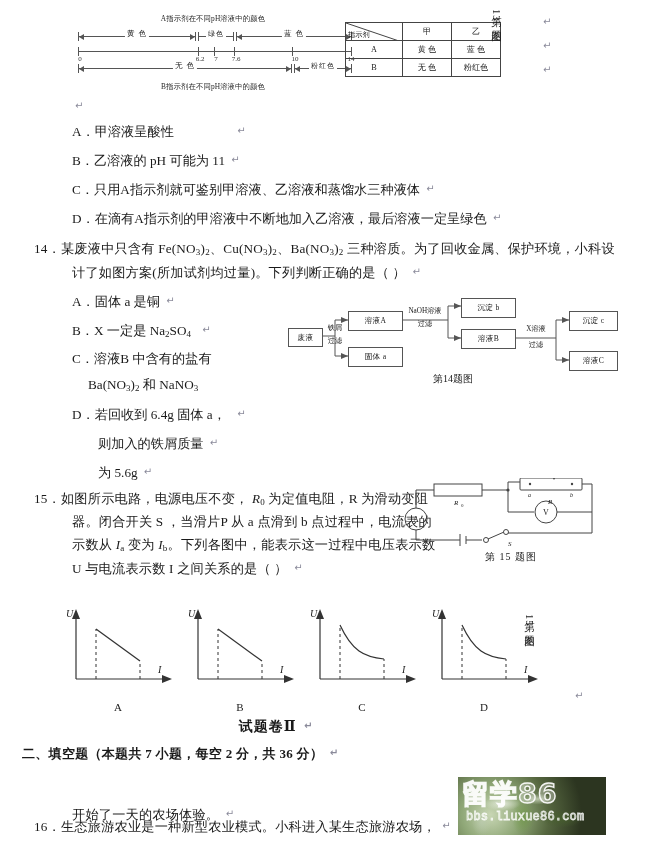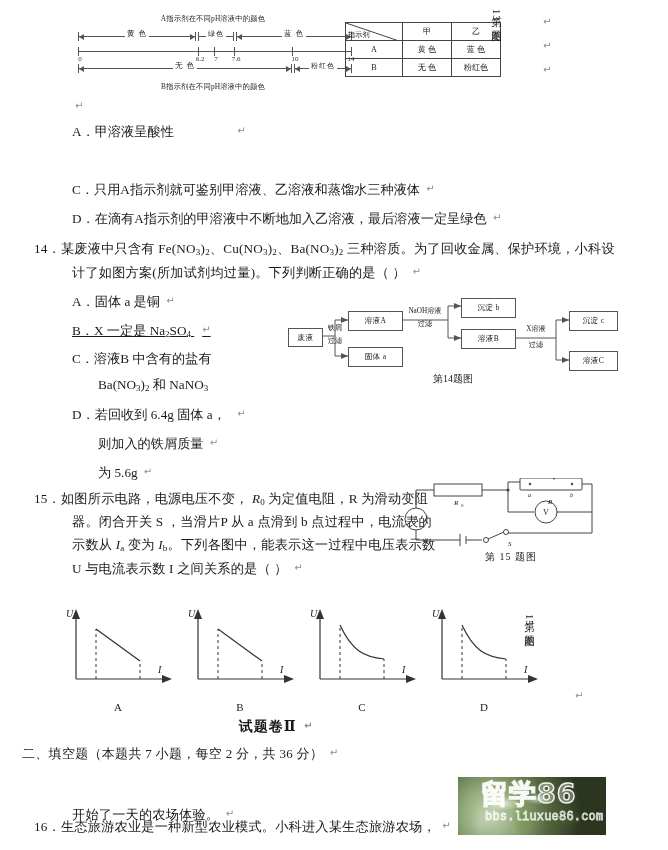--- a/index.html
+++ b/index.html
@@ -141,21 +141,21 @@
     position: absolute; bottom: -1px; left: 50%; transform: translateX(-50%);
     font-size: 11px; font-style: normal;
   }
   
   #paper2-title {
     position: absolute; left: 0; right: 0; top: 718px;
     text-align: center; font-size: 14px; font-weight: bold; letter-spacing: 1px;
   }
   #section2-heading {
     position: absolute; left: 22px; top: 745px;
-    font-size: 13px; font-weight: normal; letter-spacing: 0.3px;
+    font-size: 13px; font-weight: bold; letter-spacing: 0.3px;
   }
   #photo {
     position: absolute; left: 458px; top: 777px; width: 148px; height: 58px;
     overflow: hidden;
     background:
       radial-gradient(circle at 22% 65%, #c8d6b4 0%, #8fa777 24%, #55663f 48%, #2c3520 75%),
       linear-gradient(155deg, #3a3228 0%, #6b6150 28%, #46503a 60%, #20251a 100%);
     border: 0;
   }
   #photo .leafy {
@@ -163,21 +163,20 @@
     background:
       radial-gradient(ellipse 26px 10px at 30% 46%, rgba(235,240,228,.85), rgba(235,240,228,0) 70%),
       radial-gradient(ellipse 20px 8px at 54% 38%, rgba(222,232,210,.7), rgba(222,232,210,0) 70%),
       radial-gradient(ellipse 16px 26px at 44% 70%, rgba(110,150,70,.75), rgba(110,150,70,0) 70%),
       radial-gradient(ellipse 30px 12px at 70% 72%, rgba(70,95,45,.8), rgba(70,95,45,0) 72%),
       radial-gradient(ellipse 14px 20px at 16% 78%, rgba(190,205,180,.6), rgba(190,205,180,0) 70%);
   }
   #watermark {
     position: absolute; left: 0; top: 0; width: 148px; height: 58px;
     pointer-events: none;
-    margin-left: 19px;
   }
   .wm-main {
     position: absolute; left: 4px; top: 2px;
     font-family: "DejaVu Sans", sans-serif;
     font-size: 27px; font-weight: bold; letter-spacing: 1px;
     color: rgba(255,255,255,0.30);
     -webkit-text-stroke: 1.4px rgba(255,255,255,0.92);
     white-space: nowrap; line-height: 30px;
   }
   .wm-sub {
@@ -286,20 +285,24 @@
 
   <span class="pilcrow" style="position:absolute; left:540px; top:16px;">↵</span>
   <span class="pilcrow" style="position:absolute; left:540px; top:40px;">↵</span>
   <span class="pilcrow" style="position:absolute; left:540px; top:64px;">↵</span>
   <span class="pilcrow" style="position:absolute; left:72px; top:100px;">↵</span>
 
   <div class="opt" style="position:absolute; left:72px; top:120px;">
     <span>A．甲溶液呈酸性</span>
     <span class="pilcrow" style="padding-left:60px;">↵</span>
   </div>
+  <div class="opt" style="position:absolute; left:72px; top:149px;">
+    <span>B．乙溶液的 pH 可能为 11</span>
+    <span class="pilcrow">↵</span>
+  </div>
   <div class="opt" style="position:absolute; left:72px; top:178px;">
     <span>C．只用A指示剂就可鉴别甲溶液、乙溶液和蒸馏水三种液体</span>
     <span class="pilcrow">↵</span>
   </div>
   <div class="opt" style="position:absolute; left:72px; top:207px;">
     <span>D．在滴有A指示剂的甲溶液中不断地加入乙溶液，最后溶液一定呈绿色</span>
     <span class="pilcrow">↵</span>
   </div>
 
   <div class="qtext" style="position:absolute; left:34px; top:238px; width:600px;">
@@ -307,28 +310,28 @@
   </div>
   <div class="qtext" style="position:absolute; left:72px; top:261px; width:560px;">
     <span>计了如图方案(所加试剂均过量)。下列判断正确的是（  ）</span>
     <span class="pilcrow">↵</span>
   </div>
 
   <div class="opt" style="position:absolute; left:72px; top:290px;">
     <span>A．固体 a 是铜</span>
     <span class="pilcrow">↵</span>
   </div>
-  <div class="opt" style="position:absolute; left:72px; top:319px;text-decoration:underline;">
+  <div class="opt" style="position:absolute; left:72px; top:319px;">
     <span>B．X 一定是 Na<sub>2</sub>SO<sub>4</sub></span>
     <span class="pilcrow" style="padding-left:8px;">↵</span>
   </div>
   <div class="opt" style="position:absolute; left:72px; top:348px;">
     <span>C．溶液B 中含有的盐有</span>
   </div>
-  <div class="opt" style="position:absolute; left:98px; top:374px;">
+  <div class="opt" style="position:absolute; left:88px; top:374px;">
     <span>Ba(NO<sub>3</sub>)<sub>2</sub> 和 NaNO<sub>3</sub></span>
   </div>
   <div class="opt" style="position:absolute; left:72px; top:403px;">
     <span>D．若回收到 6.4g 固体 a，</span>
     <span class="pilcrow" style="padding-left:8px;">↵</span>
   </div>
   <div class="opt" style="position:absolute; left:98px; top:432px;">
     <span>则加入的铁屑质量</span>
     <span class="pilcrow">↵</span>
   </div>

